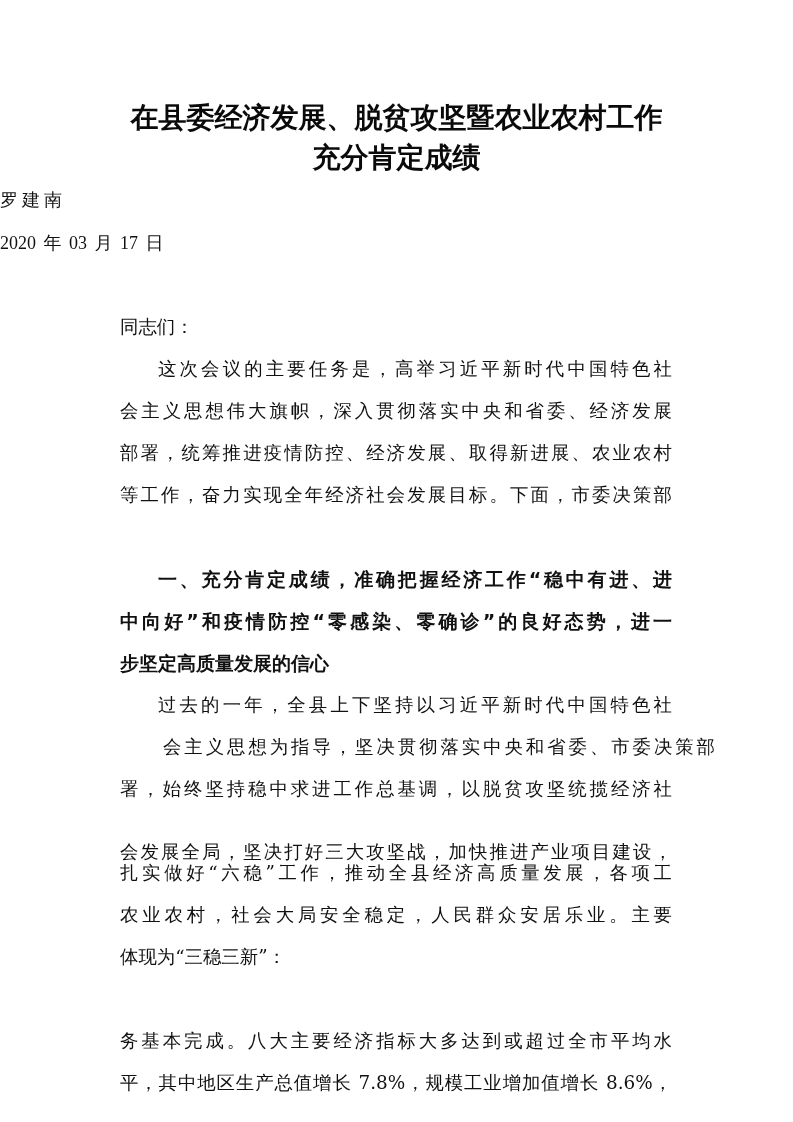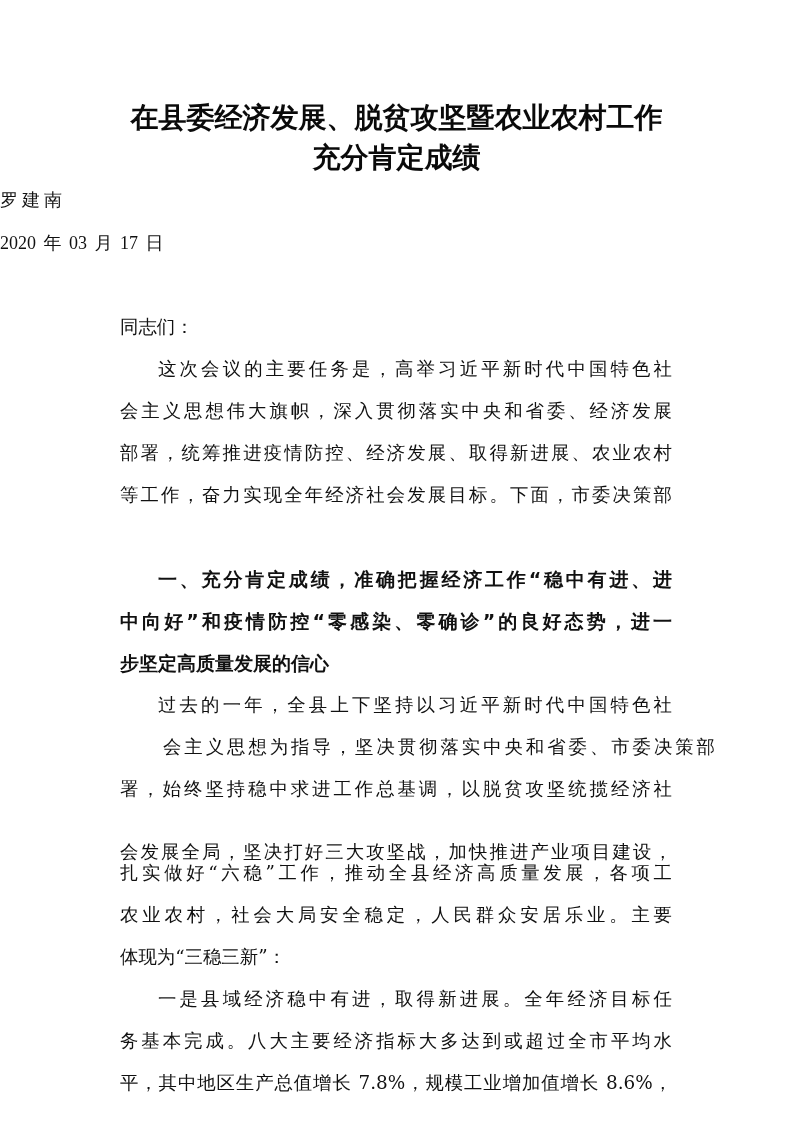--- a/index.html
+++ b/index.html
@@ -97,17 +97,16 @@
   <p class="line bold last" style="top:651px;">步坚定高质量发展的信心</p>
 
   <p class="line indent" style="top:693px;">过去的一年，全县上下坚持以习近平新时代中国特色社</p>
   <p class="line" style="top:735px;margin-left:43px;">会主义思想为指导，坚决贯彻落实中央和省委、市委决策部</p>
   <p class="line" style="top:777px;">署，始终坚持稳中求进工作总基调，以脱贫攻坚统揽经济社</p>
   <p class="line" style="top:840px;">会发展全局，坚决打好三大攻坚战，加快推进产业项目建设，</p>
   <p class="line" style="top:861px;">扎实做好“六稳”工作，推动全县经济高质量发展，各项工</p>
   <p class="line" style="top:903px;">农业农村，社会大局安全稳定，人民群众安居乐业。主要</p>
   <p class="line last" style="top:945px;">体现为“三稳三新”：</p>
 
-  <p class="line indent" style="top:987px;">一是县域经济稳中有进，取得新进展。全年经济目标任</p>
   <p class="line" style="top:1029px;">务基本完成。八大主要经济指标大多达到或超过全市平均水</p>
   <p class="line" style="top:1071px;">平，其中地区生产总值增长 7.8%，规模工业增加值增长 8.6%，</p>
 
 </div>
 
 </body></html>

